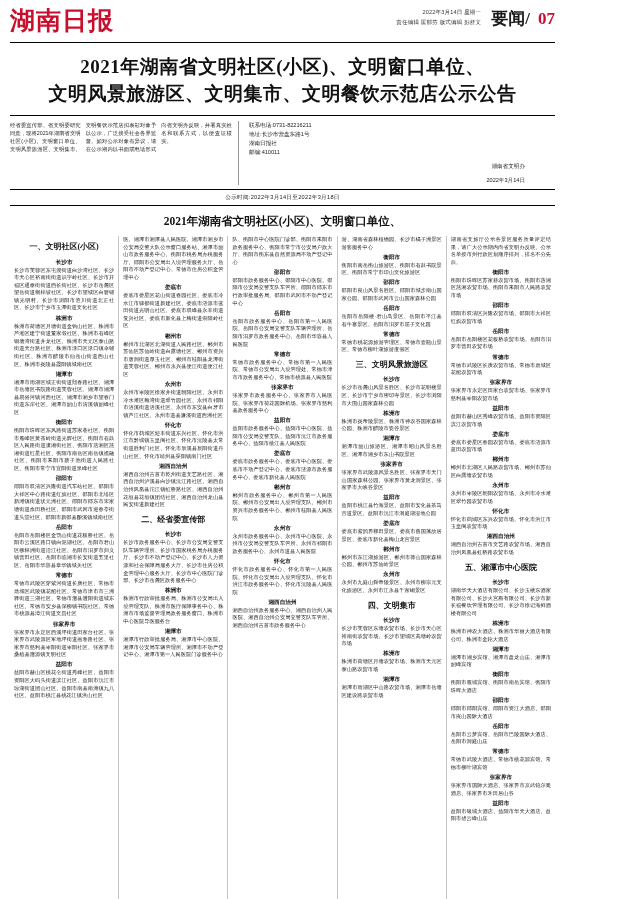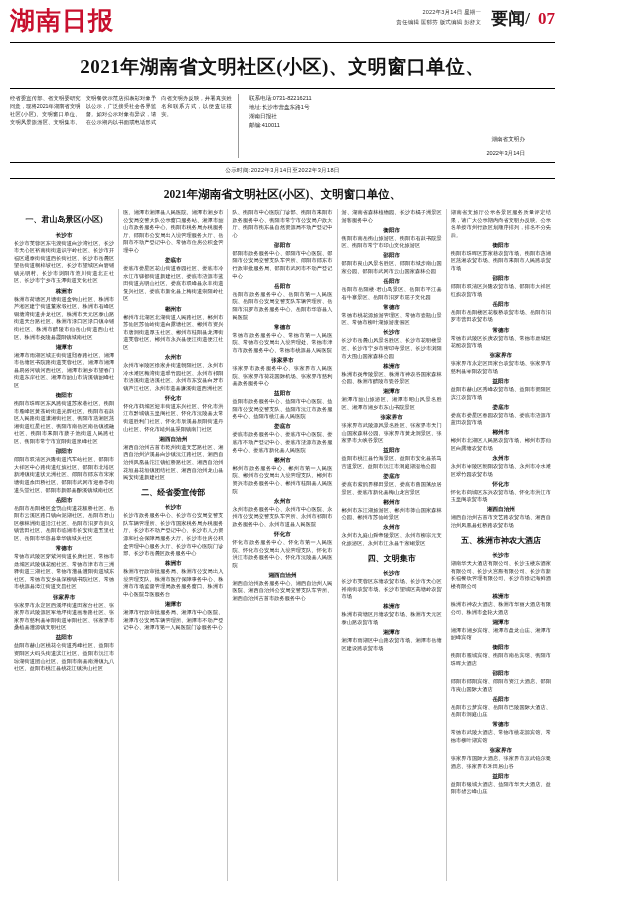--- a/index.html
+++ b/index.html
@@ -186,20 +186,21 @@
       <div class="masthead-date">2022年3月14日 星期一</div>
       <div class="masthead-credits">责任编辑  匡郁芬  版式编辑  彭舒文</div>
     </div>
     <div class="masthead-section">
       <span>要闻</span><span>/</span><span class="num">07</span>
     </div>
   </div>
 
   <div class="headline-block">
     <div class="headline">2021年湖南省文明社区(小区)、文明窗口单位、</div>
+    <div class="headline">文明风景旅游区、文明集市、文明餐饮示范店公示公告</div>
   </div>
 
   <div class="notice-row">
     <div class="notice-left">经省委宣传部、省文明委研究同意，现将2021年湖南省文明社区(小区)、文明窗口单位、文明风景旅游区、文明集市、文明餐饮示范店拟表彰对象予以公示，广泛接受社会各界监督。如对公示对象有异议，请在公示期内以书面或电话形式向省文明办反映，并署真实姓名和联系方式，以便查证核实。</div>
     <div class="notice-right">
       <div class="contact-line">联系电话:0731-82216211</div>
       <div class="contact-line">地址:长沙市营盘东路1号</div>
       <div class="contact-line">湖南日报社</div>
       <div class="contact-line">邮编:410011</div>
       <div class="sign">湖南省文明办</div>
@@ -207,21 +208,21 @@
     </div>
   </div>
   <div class="notice-period">公示时间:2022年3月14日至2022年3月18日</div>
 
   <div class="list-title">
     <div>2021年湖南省文明社区(小区)、文明窗口单位、</div>
   </div>
 
   <div class="columns" id="columns">
       <div class="col">
-        <div class="sec-head">一、君山岛景区(小区)</div>
+        <div class="sec-head">一、文明社区(小区)</div>
         <div class="city">长沙市</div>
         <div class="entry">长沙市芙蓉区东屯渡街道白沙湾社区、长沙市天心区裕南街街道识字岭社区、长沙市开福区通泰街街道西长街社区、长沙市岳麓区望岳街道桐梓坡社区、长沙市望城区白箬铺镇光明村、长沙市浏阳市淮川街道北正社区、长沙市宁乡市玉潭街道文化社区</div>
         <div class="city">株洲市</div>
         <div class="entry">株洲市荷塘区月塘街道金钩山社区、株洲市芦淞区建宁街道董家塅社区、株洲市石峰区铜塘湾街道井龙社区、株洲市天元区泰山路街道天台路社区、株洲市渌口区渌口镇伞铺街社区、株洲市醴陵市仙岳山街道西山社区、株洲市炎陵县霞阳镇城南社区</div>
         <div class="city">湘潭市</div>
         <div class="entry">湘潭市雨湖区城正街街道熙春路社区、湘潭市岳塘区书院路街道芙蓉社区、湘潭市湘潭县易俗河镇河西社区、湘潭市湘乡市望春门街道东岸社区、湘潭市韶山市清溪镇韶峰社区</div>
         <div class="city">衡阳市</div>
         <div class="entry">衡阳市珠晖区东风路街道苏家巷社区、衡阳市雁峰区黄茶岭街道光辉社区、衡阳市石鼓区人民路街道潇湘街社区、衡阳市蒸湘区蒸湘街道红星社区、衡阳市南岳区南岳镇祝融社区、衡阳市耒阳市蔡子池街道人民路社区、衡阳市常宁市宜阳街道泉峰社区</div>
         <div class="city">邵阳市</div>
         <div class="entry">邵阳市双清区兴隆街道汽车站社区、邵阳市大祥区中心路街道红旗社区、邵阳市北塔区新滩镇街道状元洲社区、邵阳市邵东市宋家塘街道佘田桥社区、邵阳市武冈市迎春亭街道头堂社区、邵阳市新邵县酿溪镇城南社区</div>
@@ -280,20 +281,21 @@
       <div class="col">
         <div class="entry">游、湖南省森林植物园、长沙市橘子洲景区游客服务中心</div>
         <div class="city">衡阳市</div>
         <div class="entry">衡阳市南岳衡山旅游区、衡阳市石鼓书院景区、衡阳市常宁市印山文化旅游区</div>
         <div class="city">邵阳市</div>
         <div class="entry">邵阳市崀山风景名胜区、邵阳市城步南山国家公园、邵阳市武冈市云山国家森林公园</div>
         <div class="city">岳阳市</div>
         <div class="entry">岳阳市岳阳楼·君山岛景区、岳阳市平江县石牛寨景区、岳阳市汨罗市屈子文化园</div>
         <div class="city">常德市</div>
         <div class="entry">常德市桃花源旅游管理区、常德市壶瓶山景区、常德市柳叶湖旅游度假区</div>
+        <div class="sec-head">三、文明风景旅游区</div>
         <div class="city">长沙市</div>
         <div class="entry">长沙市岳麓山风景名胜区、长沙市花明楼景区、长沙市宁乡市密印寺景区、长沙市浏阳市大围山国家森林公园</div>
         <div class="city">株洲市</div>
         <div class="entry">株洲市炎帝陵景区、株洲市神农谷国家森林公园、株洲市醴陵市瓷谷景区</div>
         <div class="city">湘潭市</div>
         <div class="entry">湘潭市韶山旅游区、湘潭市昭山风景名胜区、湘潭市湘乡市东山书院景区</div>
         <div class="city">张家界市</div>
         <div class="entry">张家界市武陵源风景名胜区、张家界市天门山国家森林公园、张家界市黄龙洞景区、张家界市大峡谷景区</div>
         <div class="city">益阳市</div>
         <div class="entry">益阳市桃江县竹海景区、益阳市安化县茶马古道景区、益阳市沅江市洞庭湖湿地公园</div>
@@ -328,21 +330,21 @@
         <div class="city">娄底市</div>
         <div class="entry">娄底市娄星区春园农贸市场、娄底市涟源市蓝田农贸市场</div>
         <div class="city">郴州市</div>
         <div class="entry">郴州市北湖区人民路农贸市场、郴州市苏仙区白露塘农贸市场</div>
         <div class="city">永州市</div>
         <div class="entry">永州市零陵区朝阳农贸市场、永州市冷水滩区翠竹园农贸市场</div>
         <div class="city">怀化市</div>
         <div class="entry">怀化市鹤城区东兴农贸市场、怀化市洪江市玉皇阁农贸市场</div>
         <div class="city">湘西自治州</div>
         <div class="entry">湘西自治州吉首市文艺路农贸市场、湘西自治州凤凰县虹桥路农贸市场</div>
-        <div class="sec-head">五、株洲市神农大酒店</div>
+        <div class="sec-head">五、湘潭市中心医院</div>
         <div class="city">长沙市</div>
         <div class="entry">湖南华天大酒店有限公司、长沙玉楼东酒家有限公司、长沙火宫殿有限公司、长沙市新长福餐饮管理有限公司、长沙市徐记海鲜酒楼有限公司</div>
         <div class="city">株洲市</div>
         <div class="entry">株洲市神农大酒店、株洲市华丽大酒店有限公司、株洲市金轮大酒店</div>
         <div class="city">湘潭市</div>
         <div class="entry">湘潭市湘乡宾馆、湘潭市盘龙山庄、湘潭市韶峰宾馆</div>
         <div class="city">衡阳市</div>
         <div class="entry">衡阳市雁城宾馆、衡阳市南岳宾馆、衡阳市珠晖大酒店</div>
         <div class="city">邵阳市</div>
         <div class="entry">邵阳市邵阳宾馆、邵阳市资江大酒店、邵阳市崀山国际大酒店</div>

